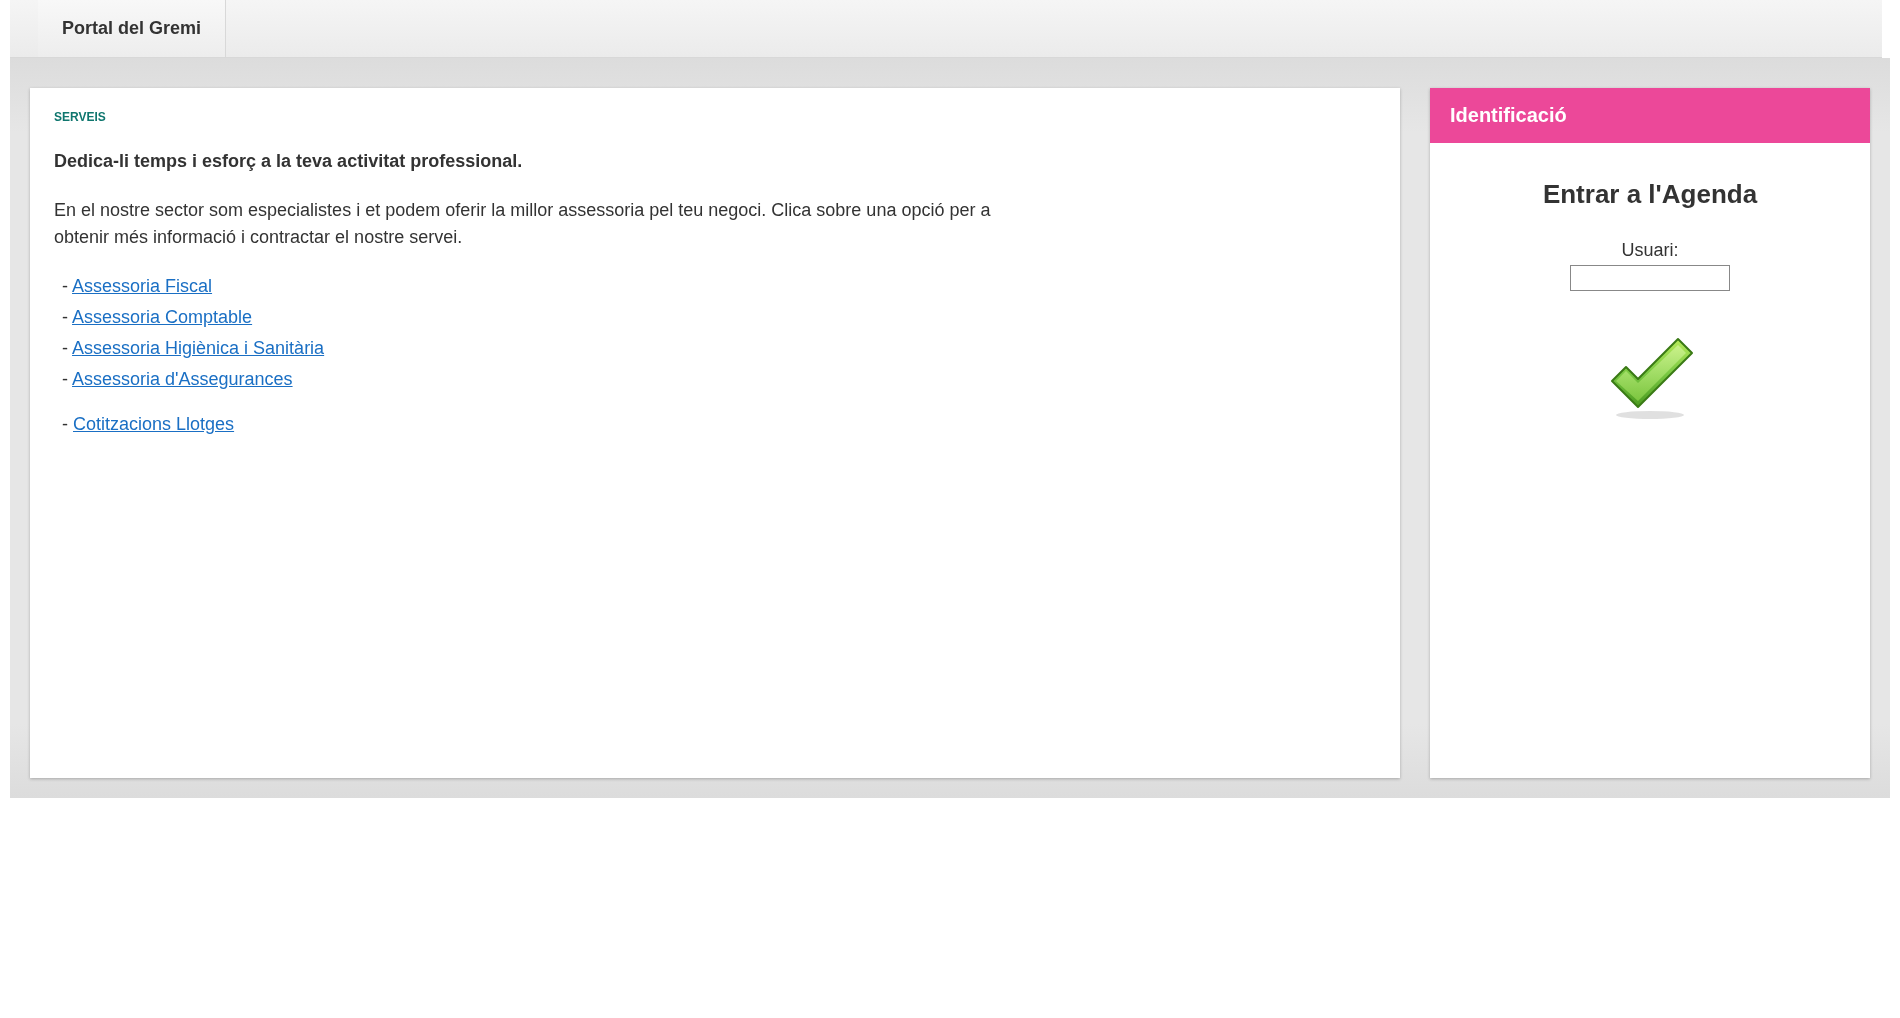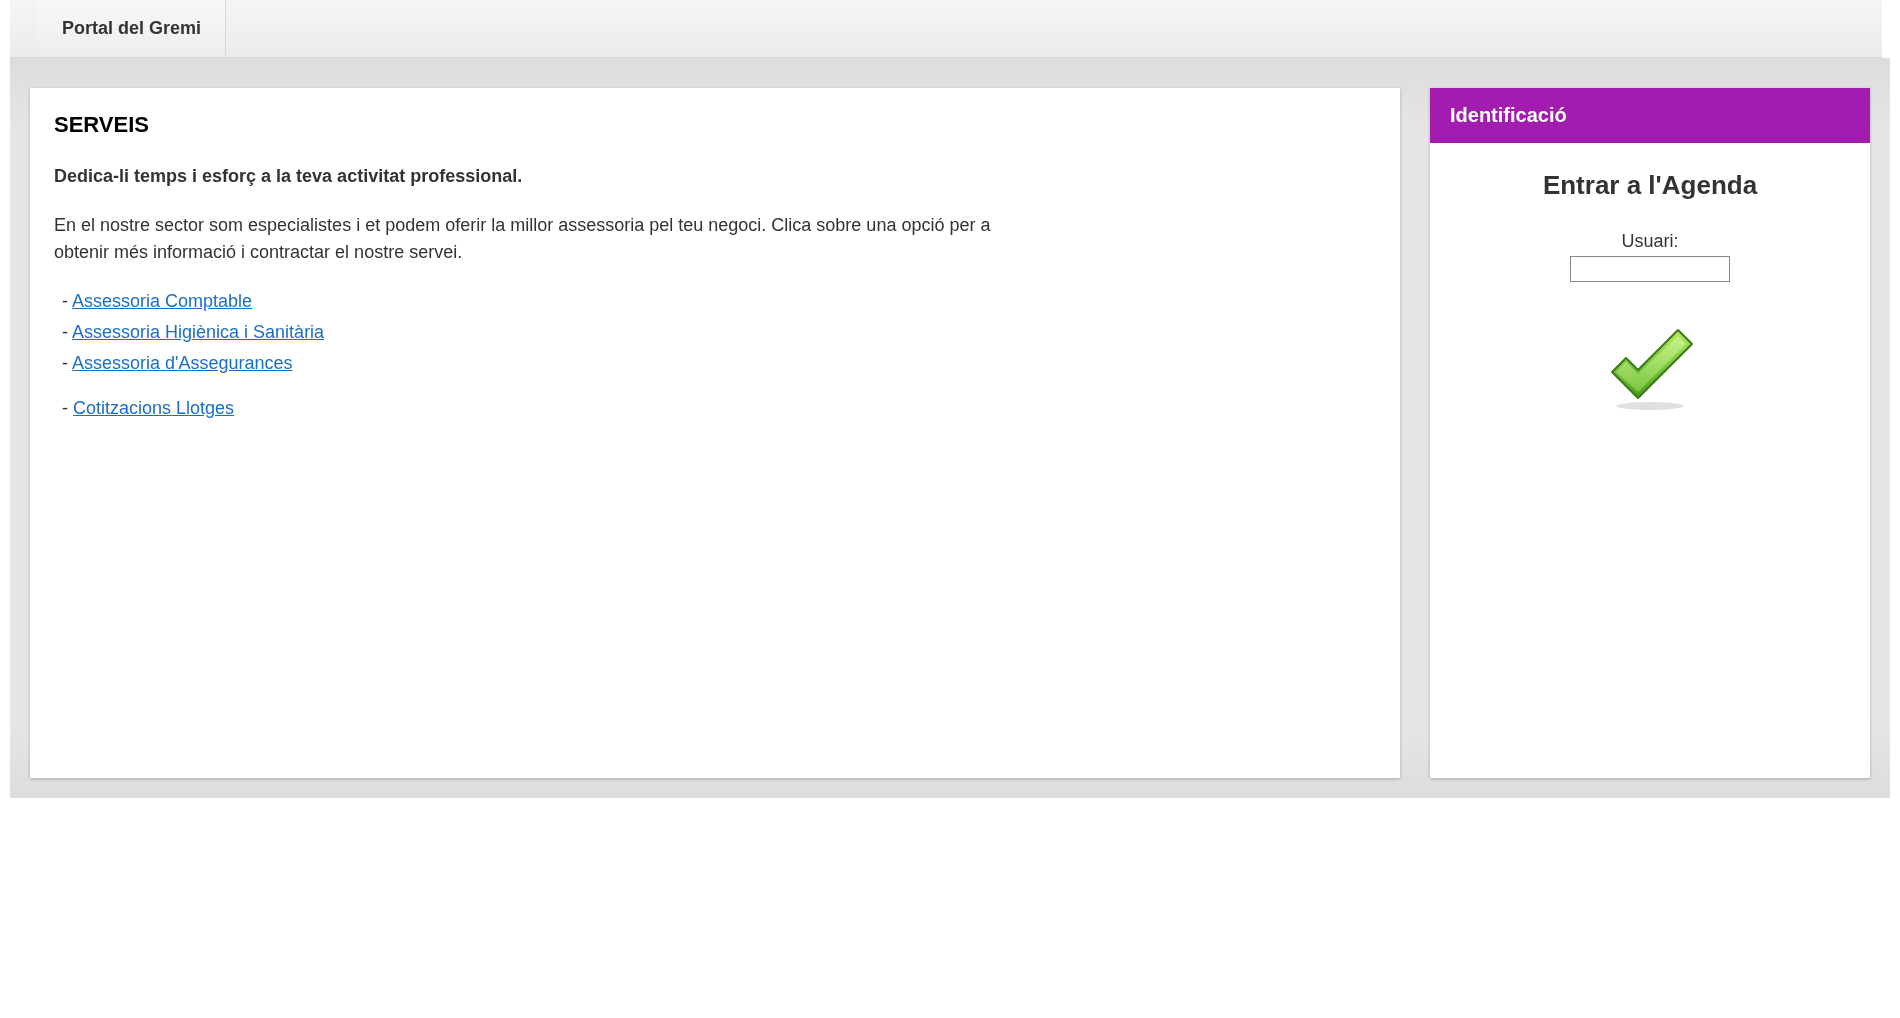--- a/index.html
+++ b/index.html
@@ -39,23 +39,23 @@
     .main-card {
       background: #fff;
       flex: 1;
       padding: 20px 24px;
       box-shadow: 0 1px 3px rgba(0,0,0,0.25);
       font-size: 18px;
       color: #333;
       line-height: 1.5;
     }
     .main-card h2 {
-      font-size: 22px;
+      font-size: 12px;
       font-weight: bold;
-      color: #000000;
+      color: #0f766e;
       margin-bottom: 22px;
     }
     .main-card .intro-strong {
       font-weight: bold;
       margin-bottom: 22px;
       display: block;
     }
     .main-card .intro-desc {
       margin-bottom: 22px;
       display: block;
@@ -73,28 +73,28 @@
       text-decoration: underline;
     }
     .side-card {
       width: 440px;
       background: #fff;
       box-shadow: 0 1px 3px rgba(0,0,0,0.25);
       display: flex;
       flex-direction: column;
     }
     .side-header {
-      background: #a21caf;
+      background: #ec4899;
       color: #fff;
       font-weight: bold;
       font-size: 20px;
       padding: 16px 20px;
     }
     .side-body {
-      padding: 17px;
+      padding: 26px;
       text-align: center;
     }
     .side-body h3 {
       font-size: 26px;
       color: #333;
       font-weight: bold;
       margin: 10px 0 30px 0;
     }
     .form-row { margin-bottom: 23px; }
     .form-row label {
@@ -130,20 +130,21 @@
 </div>
 
 <div class="content-wrap">
 
   <div class="main-card">
     <h2>SERVEIS</h2>
     <span class="intro-strong">Dedica-li temps i esforç a la teva activitat professional.</span>
     <span class="intro-desc">En el nostre sector som especialistes i et podem oferir la millor assessoria pel teu negoci. Clica sobre una opció per a obtenir més informació i contractar el nostre servei.</span>
 
     <div class="link-list">
+      <div class="row"><span> - </span><a href="#">Assessoria Fiscal</a></div>
       <div class="row"><span> - </span><a href="#">Assessoria Comptable</a></div>
       <div class="row"><span> - </span><a href="#">Assessoria Higiènica i Sanitària</a></div>
       <div class="row"><span> - </span><a href="#">Assessoria d'Assegurances</a></div>
     </div>
 
     <div class="link-list">
       <div class="row"><span> - </span><a href="#">Cotitzacions Llotges</a></div>
     </div>
   </div>
 

